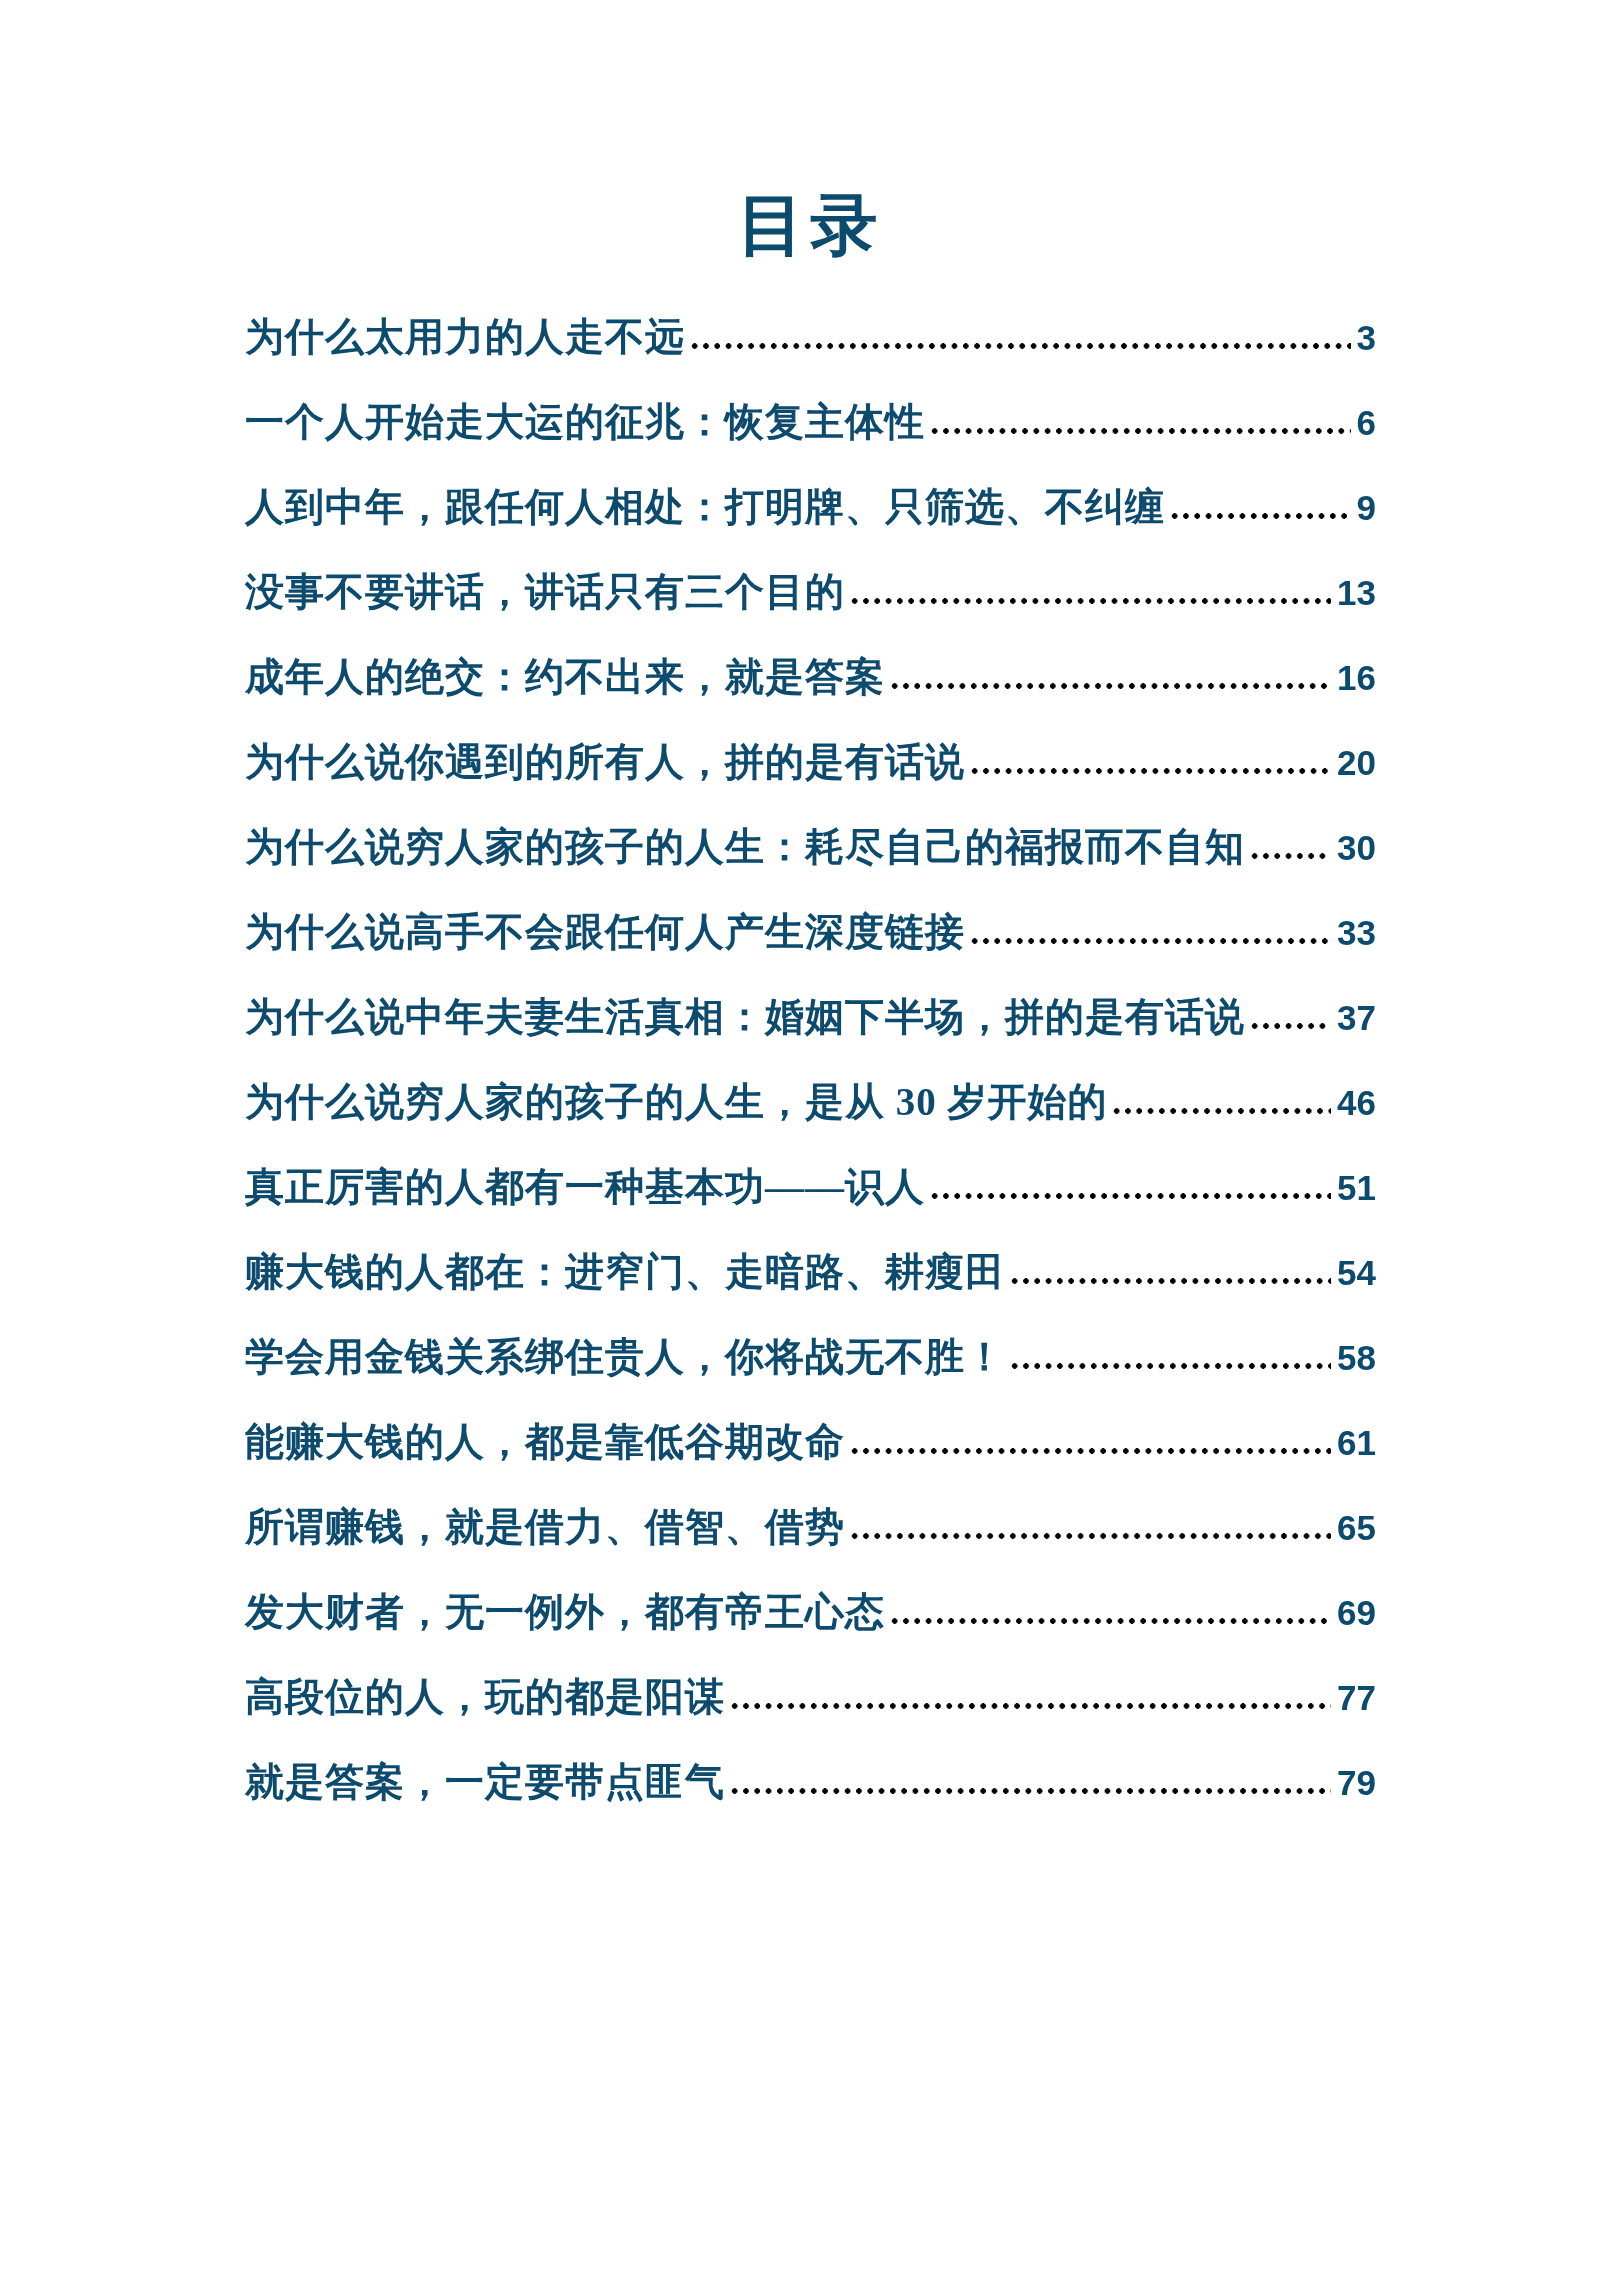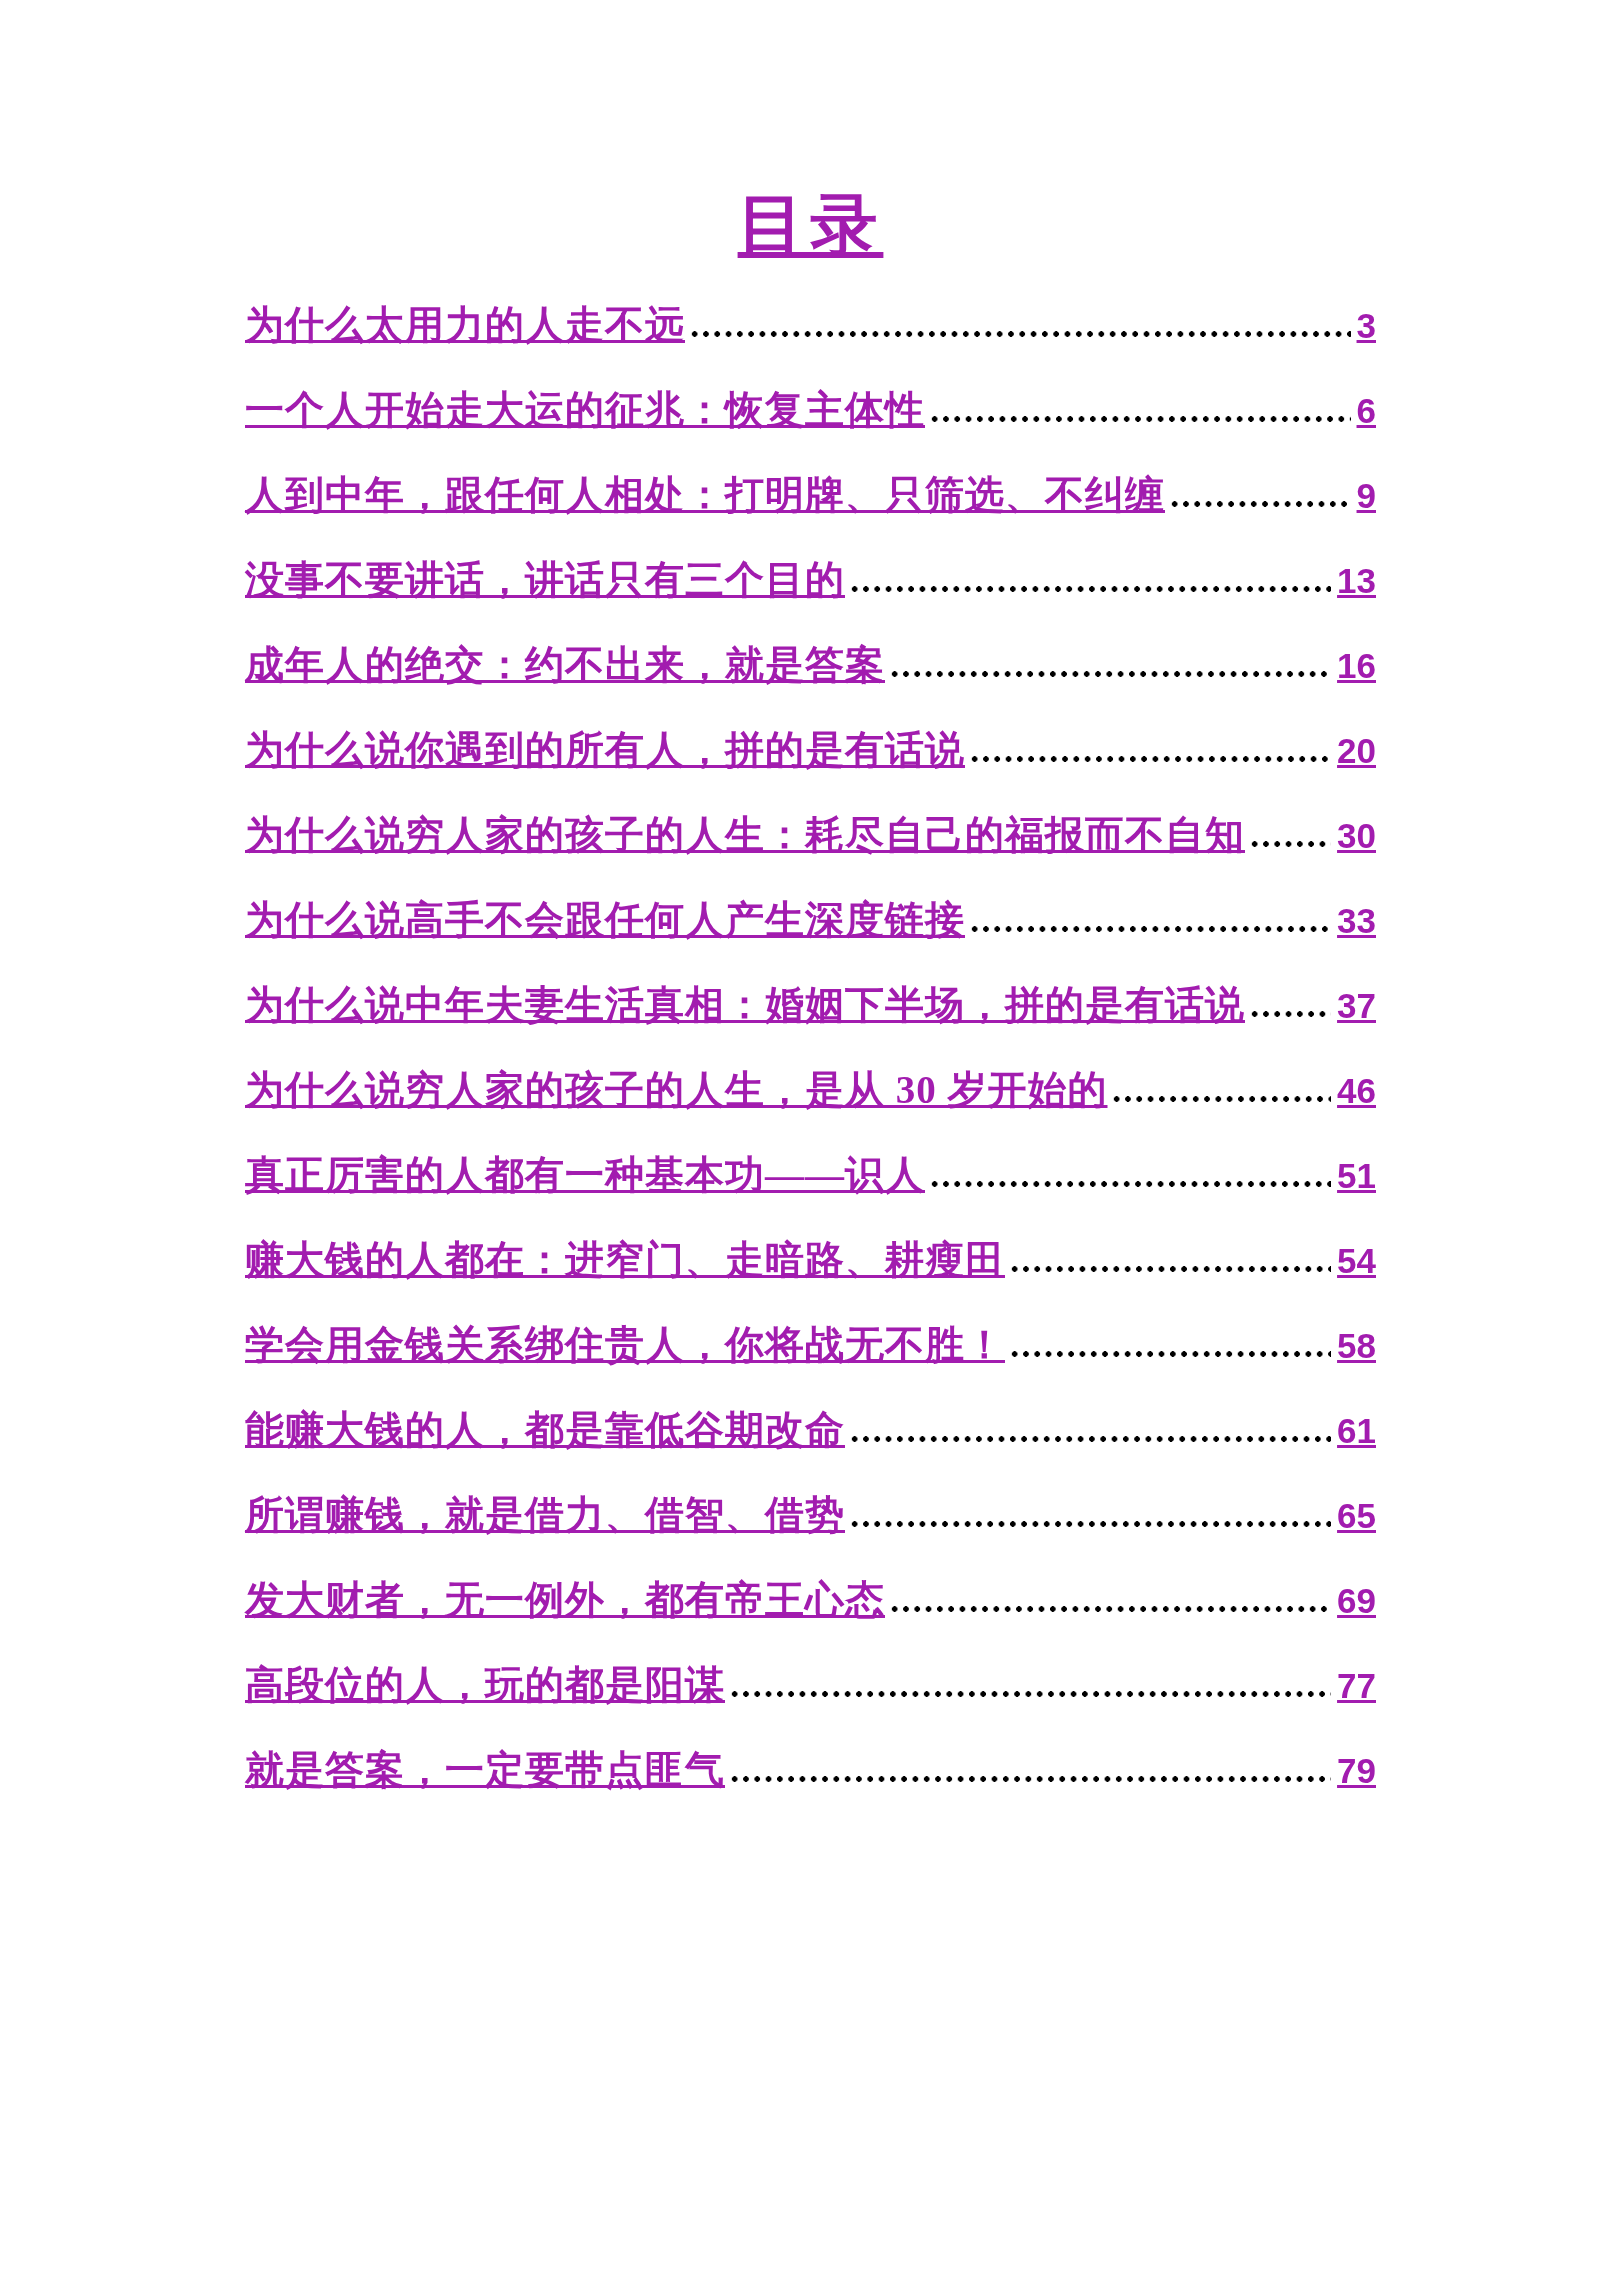--- a/index.html
+++ b/index.html
@@ -5,24 +5,23 @@
   html, body {
     margin: 0;
     padding: 0;
     background: #ffffff;
   }
   .page {
     position: relative;
     width: 1621px;
     height: 2047px;
     background: #ffffff;
-    color: #a21caf;
+    color: #0c4a6e;
     overflow: hidden;
     font-family: "Liberation Serif", "DejaVu Serif", serif;
-    text-decoration: underline;
   }
   .content {
     margin: 0 245px;
     width: 1131px;
   }
   .doc-title {
     margin: 0;
     padding-top: 192px;
     font-size: 67px;
     line-height: 1;
@@ -41,20 +40,21 @@
     padding-top: 22.5px;
     box-sizing: border-box;
     cursor: pointer;
   }
   .toc-title {
     font-size: 39px;
     font-weight: 700;
     line-height: 1.1;
     white-space: nowrap;
     letter-spacing: 1px;
+    margin-top: 12px;
   }
   .leader {
     flex: 1 1 auto;
     min-width: 23.5px;
     height: 7.8px;
     margin: 0 5.9px 0 3.9px;
     background-image: radial-gradient(circle, #000 2.6px, transparent 2.9px);
     background-size: 11.3px 7.8px;
     background-repeat: repeat-x;
     background-position: left bottom;

